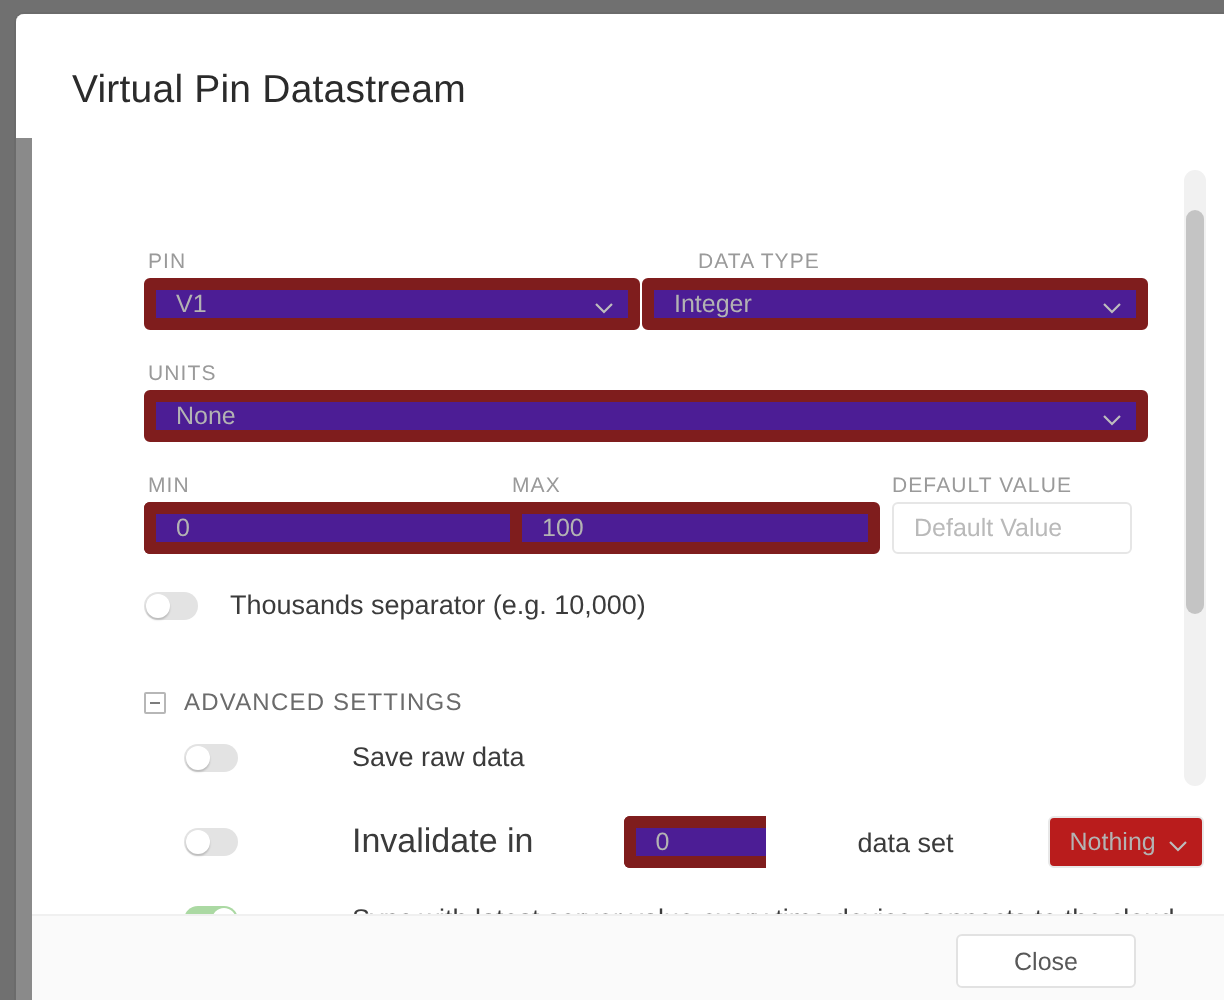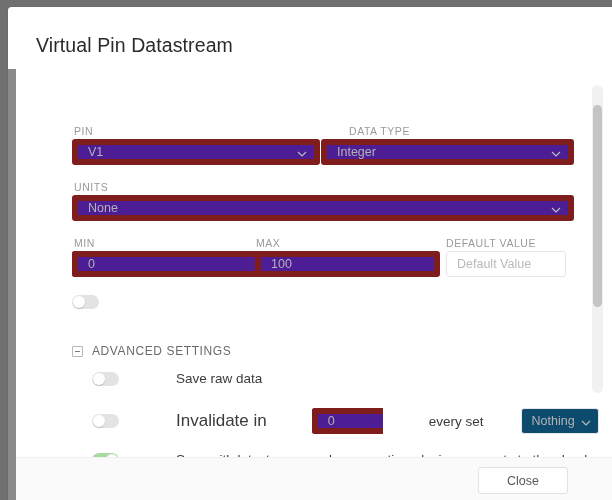--- a/index.html
+++ b/index.html
@@ -231,23 +231,23 @@
   #row-invalidate .num-group .n2 {
     width: 82px; border-radius: 0 3px 3px 0;
   }
   #row-invalidate .then-label {
     margin-left: 9px;
     font-size: 13.5px;
     color: #3b3b3b;
     white-space: nowrap;
   }
   #row-invalidate .sel-nothing {
-    margin-left: 0;
+    margin-left: 10px;
     width: 78px;
-    background: #0c4a6e;
+    background: #b91c1c;
     border: 1px solid #e8e8e8;
   }
   .info-icon {
     margin-left: 9px;
     width: 12px; height: 12px;
     border-radius: 50%;
     background: #66bdb6;
     color: #ffffff;
     font-size: 8.5px;
     font-weight: bold;
@@ -370,20 +370,21 @@
 
           <div class="input-white fld-def">
             <span>Default Value</span>
           </div>
         </div>
 
         <div class="row-thousands">
           <div class="toggle off">
             <div class="knob"></div>
           </div>
+          <div class="txt">Thousands separator (e.g. 10,000)</div>
         </div>
 
         <div class="adv-header">
           <div class="adv-box"></div>
           <div class="adv-title">ADVANCED SETTINGS</div>
         </div>
 
         <div class="adv-row" id="row-save-raw">
           <div class="toggle off">
             <div class="knob"></div>
@@ -396,21 +397,21 @@
             <div class="knob"></div>
           </div>
           <div class="inline-label">Invalidate in</div>
 
           <div class="num-group">
             <div class="input-ghost n1">
               <span>0</span>
             </div>
           </div>
 
-          <div class="then-label">every set</div>
+          <div class="then-label">data set</div>
 
           <div class="input-ghost sel-nothing">
             <span>Nothing</span>
             <span class="chevron">
               <svg viewBox="0 0 10 10" width="10" height="10">
                   <path d="M1 3 L5 7 L9 3" fill="none" stroke="#bdbdbd" stroke-width="1.1"></path>
                 </svg>
             </span>
           </div>
 

